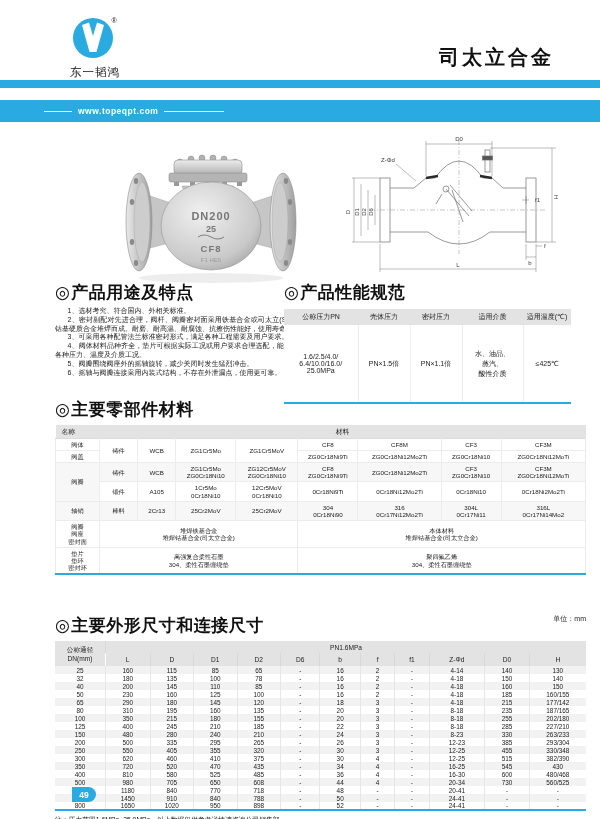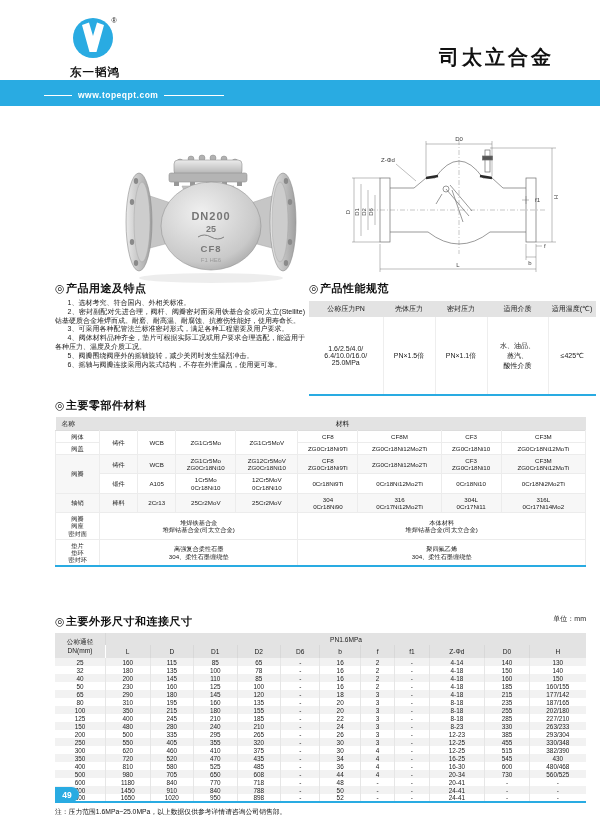--- a/index.html
+++ b/index.html
@@ -3,44 +3,44 @@
 <meta charset="utf-8">
 <style>
   * { margin:0; padding:0; box-sizing:border-box; }
   html,body { background:#ffffff; }
   .page {
     position:relative; width:600px; height:819px; background:#ffffff;
     font-family:"Liberation Sans","DejaVu Sans",sans-serif; color:#1c1c1c; overflow:hidden;
   }
   
   .logo { position:absolute; left:56px; top:14px; width:78px; text-align:center; }
-  .brand-name { font-size:11.5px; font-weight:bold; letter-spacing:1px; margin-top:1px; color:#111; }
+  .brand-name { font-size:11.5px; font-weight:normal; letter-spacing:1px; margin-top:1px; color:#111; }
   .page-title { position:absolute; right:46px; top:44px; font-size:20px; font-weight:bold; letter-spacing:3px; color:#111; }
   .band-thin { position:absolute; left:0; top:80px; width:600px; height:8px; background:#29abe2; }
-  .band-main { position:absolute; left:0; top:84px; width:600px; height:22px; background:#29abe2; display:flex; align-items:center; }
+  .band-main { position:absolute; left:0; top:100px; width:600px; height:22px; background:#29abe2; display:flex; align-items:center; }
   .site-wrap { display:flex; align-items:center; margin-left:38px; }
   .hline { height:1px; background:#ffffff; width:28px; margin:0 6px; }
   .hline.long { width:60px; }
   .site { color:#ffffff; font-size:8.5px; font-weight:bold; letter-spacing:.5px; }
   
   .figures { position:absolute; left:0; top:118px; width:600px; height:168px; }
   .photo-svg { position:absolute; left:116px; top:26px; }
   .draw-svg { position:absolute; left:338px; top:14px; }
   
-  .sec-title { font-size:11px; font-weight:bold; color:#111; letter-spacing:.5px; }
+  .sec-title { font-size:17px; font-weight:bold; color:#111; letter-spacing:.5px; }
   .sec-title .marker { font-weight:bold; margin-right:1px; }
   .features { position:absolute; left:55px; top:281px; width:250px; height:120px; overflow:hidden; }
   .features ul { list-style:none; margin-top:3px; }
   .features li { font-size:7px; line-height:8.8px; text-align:justify; text-indent:1.8em; color:#1a1a1a; }
   
   table { border-collapse:collapse; table-layout:fixed; background:#fff; }
   td,th { text-align:center; vertical-align:middle; white-space:pre-line; font-weight:normal; overflow:hidden; }
   .blue-bottom { border-bottom:2px solid #29abe2; }
   
-  .performance { position:absolute; left:309px; top:281px; width:287px; }
+  .performance { position:absolute; left:284px; top:281px; width:287px; }
   .perf-table { width:287px; margin-top:5px; }
   .perf-table th { background:#e3e3e3; font-size:7px; height:16px; color:#222; }
   .perf-table td { font-size:7px; height:78px; color:#1a1a1a; border-left:1px solid #eeeeee; }
   .perf-table td:first-child { border-left:none; }
   
   .materials { position:absolute; left:55px; top:398px; width:420px; }
   .mat-table { width:531px; margin-top:4px; }
   .mat-table td { font-size:6.2px; line-height:7.2px; border:1px solid #ececec; border-top:1px solid #dcdcdc; color:#1a1a1a; padding:2px 1px; }
   .mat-table tr.thead td { background:#e3e3e3; font-size:6.8px; height:13px; border:none; }
   .mat-table tr.thead td:first-child { text-align:left; padding-left:6px; }
@@ -51,21 +51,21 @@
   .dim-table { width:531px; margin-top:4px; }
   .dim-table th { background:#e3e3e3; font-size:6.6px; color:#222; border-left:1px solid #d8d8d8; }
   .dim-table th:first-child { border-left:none; }
   .dim-table tr.h1 th { height:12px; }
   .dim-table tr.h2 th { height:13px; }
   .dim-table td { font-size:6.4px; line-height:7px; height:8px; color:#1a1a1a; border-left:1px solid #e6e6e6; padding:0; }
   .dim-table td:first-child { border-left:none; }
   .dim-table tbody tr:nth-child(odd) { background:#f2f2f2; }
   .note { font-size:6.8px; color:#111; margin-top:4px; }
   
-  .page-badge { position:absolute; left:55px; top:787px; width:24px; height:15px; background:#29abe2;
+  .page-badge { position:absolute; left:72px; top:787px; width:24px; height:15px; background:#29abe2;
     border-radius:0 8px 8px 0; color:#fff; font-size:8.5px; font-weight:bold; display:flex; align-items:center; justify-content:center; }
 </style>
 </head>
 <body>
 
 <div class="page">
 
   <div class="logo">
     <svg width="46" height="46" viewBox="0 0 46 46">
       <circle cx="21" cy="24" r="20" fill="#29abe2"></circle>

